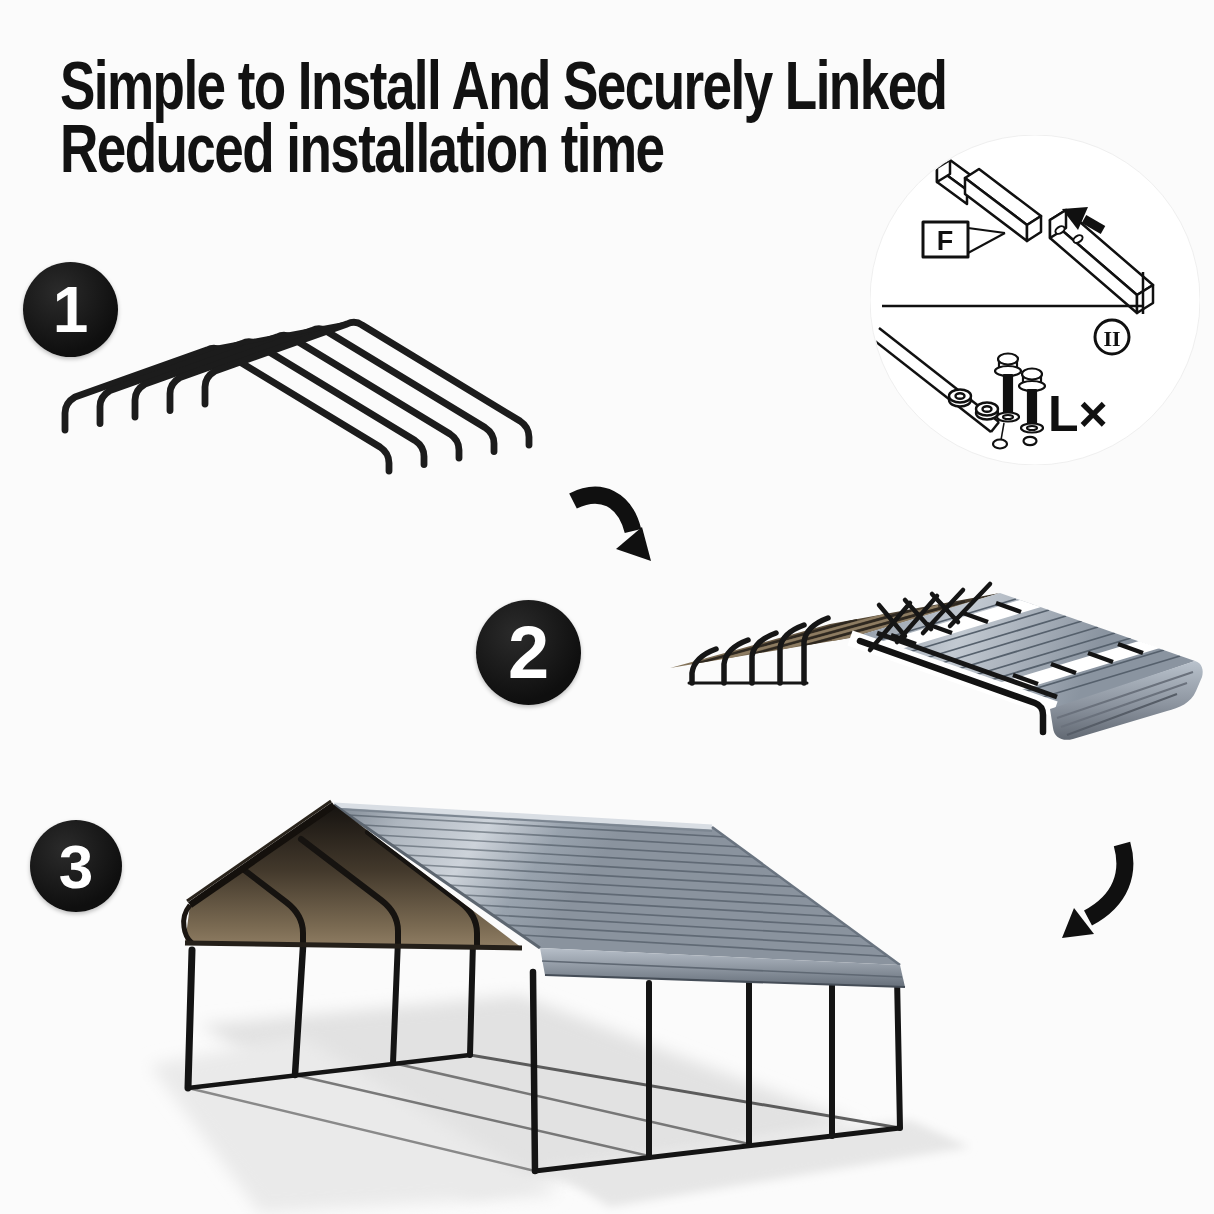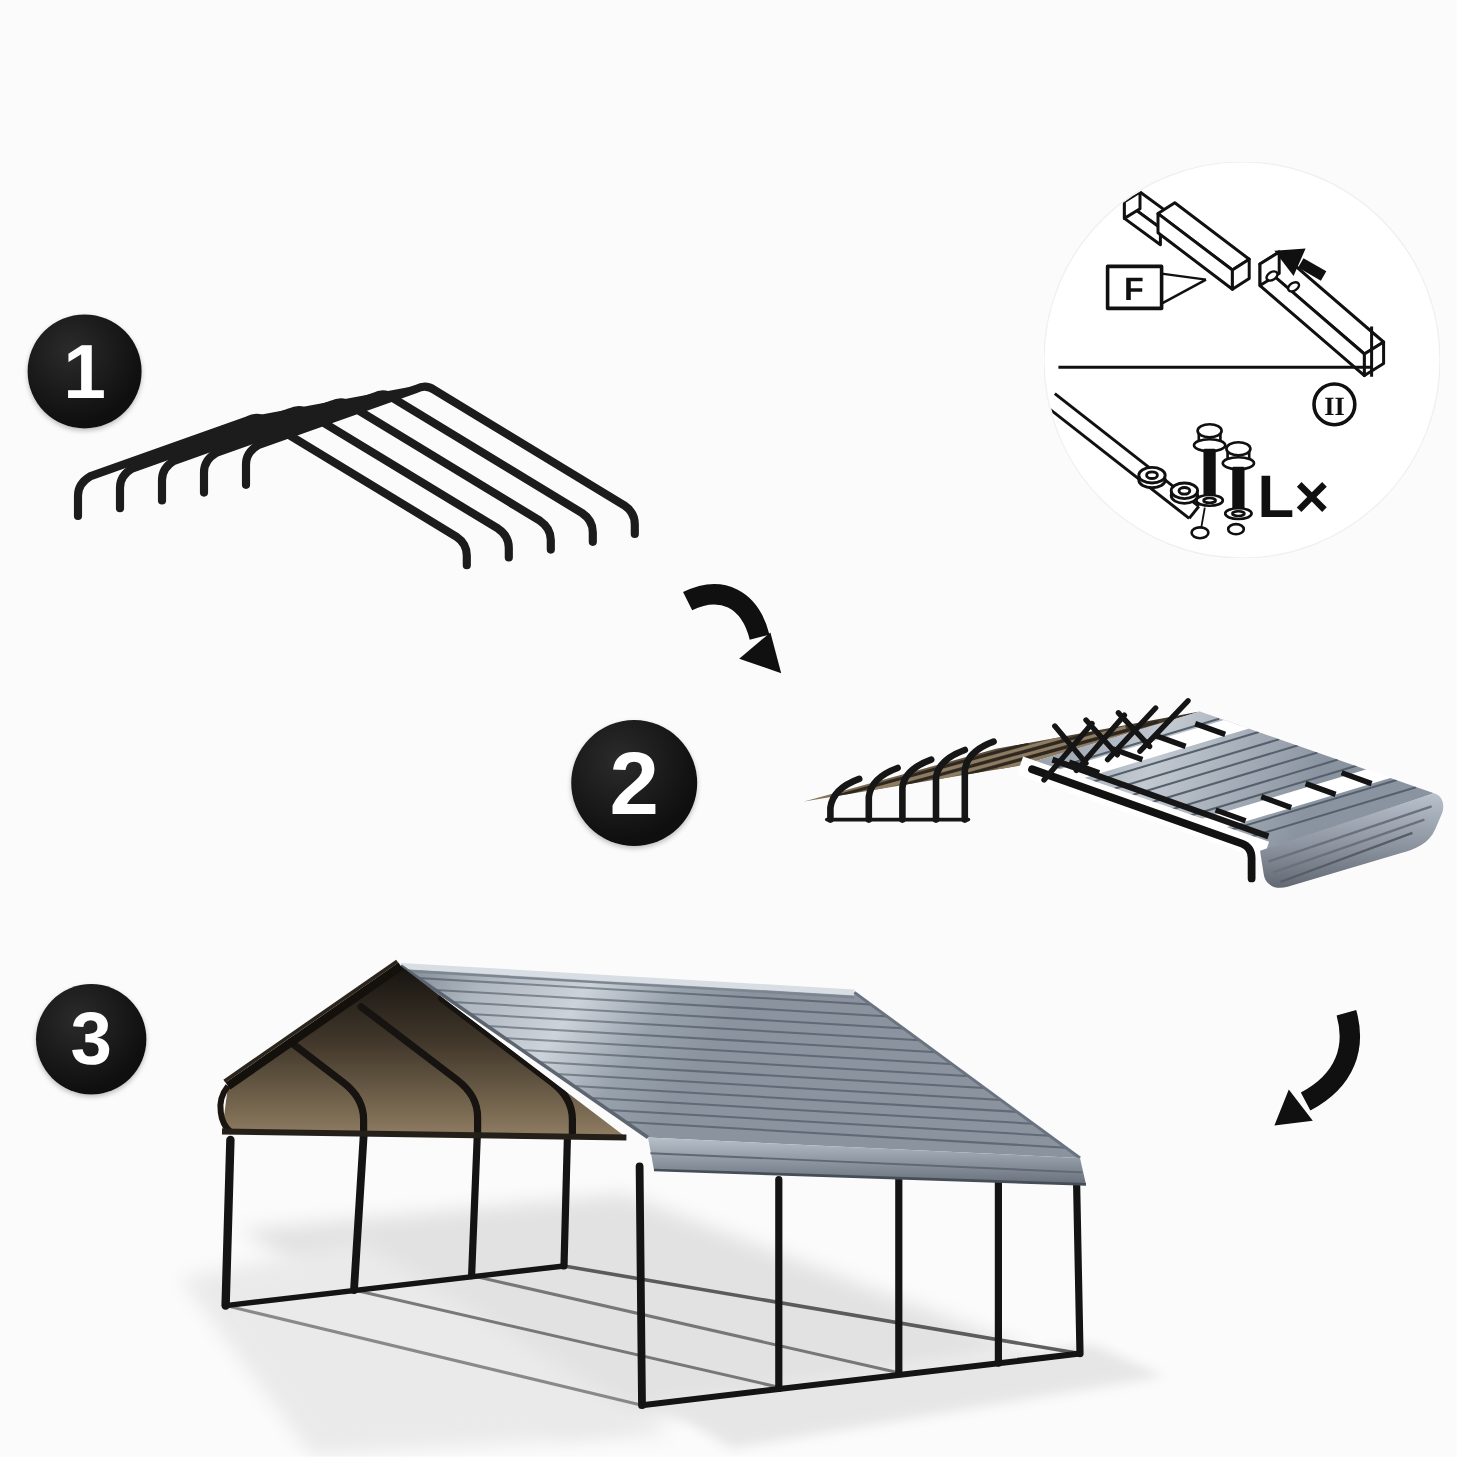--- a/index.html
+++ b/index.html
@@ -21,20 +21,24 @@
   .abs{position:absolute;}
   svg{display:block;}
   text{font-family:"Liberation Sans",sans-serif;}
   .serif{font-family:"Liberation Serif",serif;}
 </style>
 </head>
 <body>
 
 <div id="canvas">
 
+  <div id="title">
+    <div class="title-line">Simple to Install And Securely Linked</div>
+    <div class="title-line">Reduced installation time</div>
+  </div>
 
   <svg class="abs" style="left:870px;top:135px;" width="330" height="330" viewBox="0 0 330 330">
     <defs>
       <clipPath id="cclip">
           <circle cx="165" cy="165" r="164"></circle>
         </clipPath>
     </defs>
     <circle cx="165" cy="165" r="165" fill="#ffffff" stroke="#efefef" stroke-width="1"></circle>
     <g clip-path="url(#cclip)" stroke="#101010" fill="none" stroke-width="2.5" stroke-linejoin="round">
 

